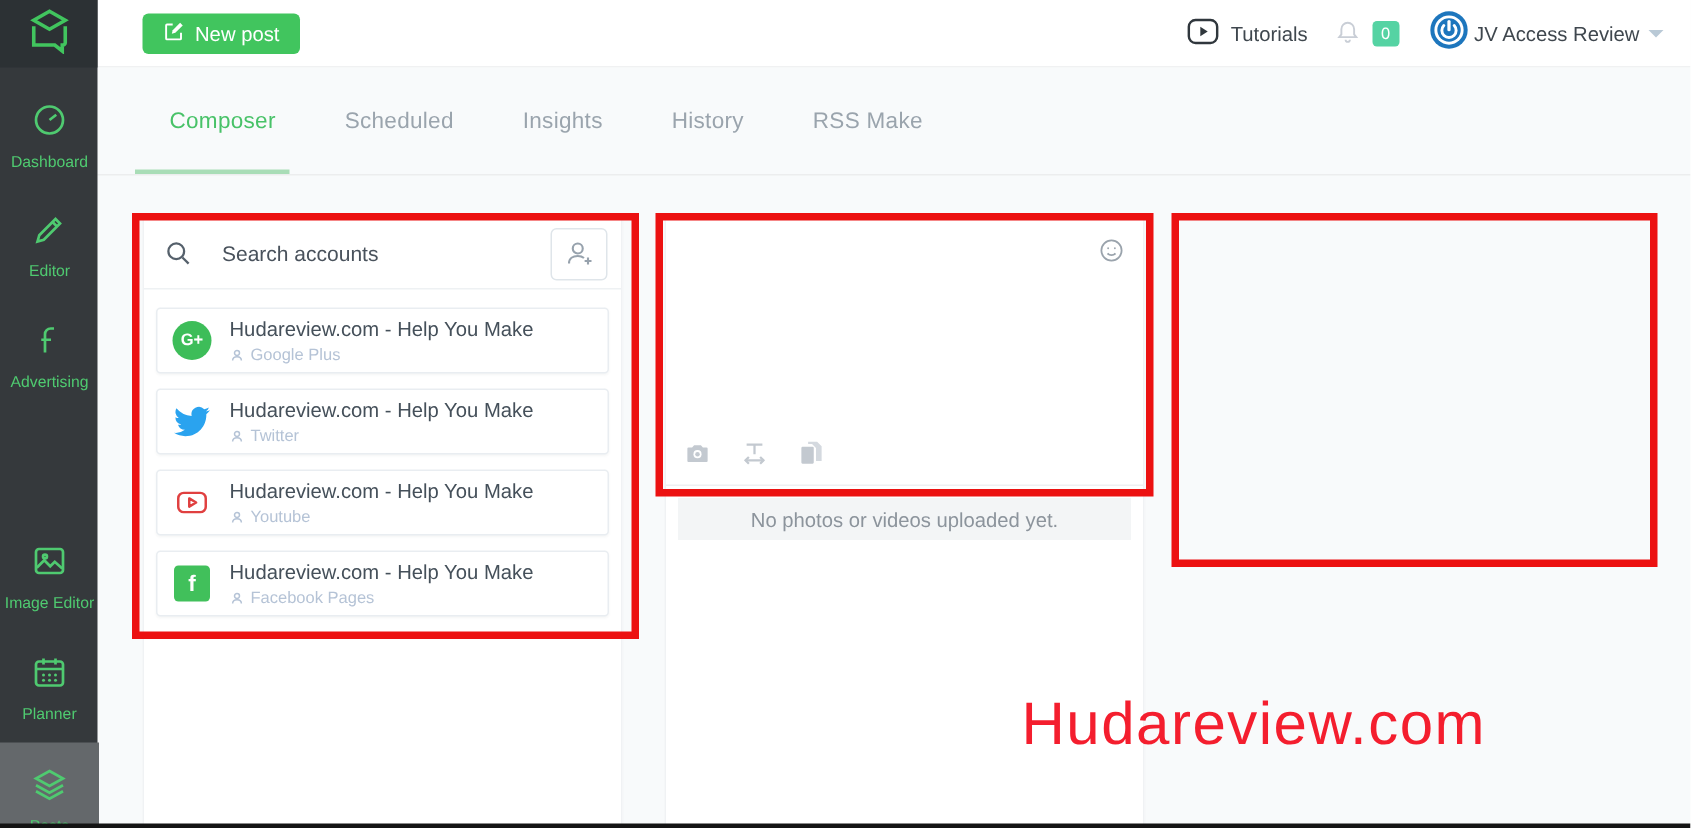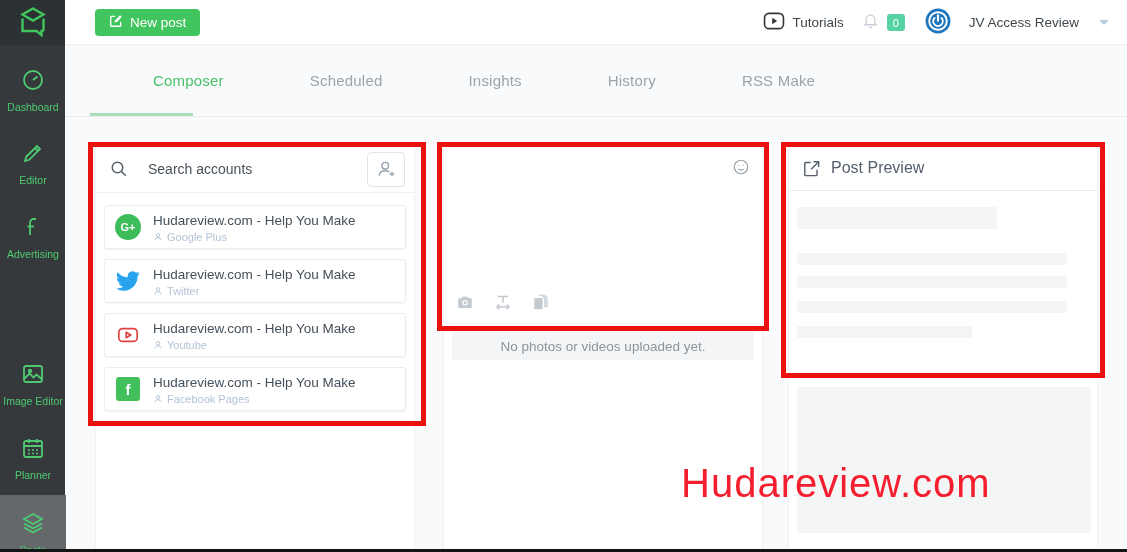--- a/index.html
+++ b/index.html
@@ -19,31 +19,31 @@
   .topbar { position:absolute; left:65px; top:0; width:1062px; height:45px; background:#fff;
             border-bottom:1px solid #f0f1f2; display:flex; align-items:center; z-index:4; }
   .new-post-btn { margin-left:30px; height:27px; background:#41c55e; border:none; border-radius:4px;
                   color:#fff; font-size:13.5px; display:flex; align-items:center; gap:7px; padding:0 14px;
                   font-family:"Liberation Sans", sans-serif; cursor:pointer; }
   .topbar-right { position:absolute; right:18px; top:0; height:45px; display:flex; align-items:center; gap:12px; }
   .tutorials { display:flex; align-items:center; gap:7px; font-size:13.5px; color:#3f474e; cursor:pointer; }
   .bell-wrap { display:flex; align-items:center; gap:8px; margin-left:6px; }
   .notif-badge { background:#55d3a3; color:#fff; font-size:11px; min-width:18px; height:17px; border-radius:3px;
                  display:flex; align-items:center; justify-content:center; padding:0 4px; cursor:pointer; }
-  .user-wrap { display:flex; align-items:center; gap:18px; margin-left:8px; cursor:pointer; }
+  .user-wrap { display:flex; align-items:center; gap:4px; margin-left:8px; cursor:pointer; }
   .user-name { font-size:13.5px; color:#3f474e; }
   .caret-down { width:0; height:0; border-left:5px solid transparent; border-right:5px solid transparent;
                 border-top:5px solid #b9c9d6; margin-left:2px; }
 
   
   .main { position:absolute; left:65px; top:45px; width:1062px; height:507px; background:#f8fafb; }
 
   
   .tabs { position:absolute; left:48px; top:0; height:70px; display:flex; align-items:center; gap:46px; }
-  .tab { font-size:15px; color:#9aa4ad; cursor:pointer; letter-spacing:.2px;margin-left:40px; }
+  .tab { font-size:15px; color:#9aa4ad; cursor:pointer; letter-spacing:.2px; }
   .tab.active { color:#48c268; }
   .tab-underline { position:absolute; left:25px; top:68px; width:103px; height:3px; background:#a9ddb7; }
   .tabs-divider { position:absolute; left:0; top:71px; width:1062px; height:1px; background:#ecedee; }
 
   
   .card { position:absolute; background:#fff; border:1px solid #f0f2f4; box-shadow:0 1px 2px rgba(40,50,60,.03); }
   .left-card  { left:30px;  top:100px; width:320px; height:406px; }
   .mid-card   { left:378px; top:100px; width:320px; height:406px; }
   .right-card { left:723px; top:100px; width:310px; height:406px; }
 
@@ -355,36 +355,20 @@
           </svg>
           <svg viewBox="0 0 24 24">
             <path fill="#d4d9df" d="M9 2h8l4 4v13h-5V7.5L12.5 4H9z"></path>
             <rect x="3" y="6.5" width="11" height="15" rx="1" fill="#c3c9d0"></rect>
           </svg>
         </div>
       </div>
       <div class="no-media-bar">No photos or videos uploaded yet.</div>
     </section>
 
-    <section class="card right-card">
-      <div class="preview-header">
-        <svg width="19" height="19" viewBox="0 0 24 24" fill="none" stroke="#55606c" stroke-width="1.8">
-          <path d="M19 13.5V20a1 1 0 01-1 1H4.5a1 1 0 01-1-1V5.5a1 1 0 011-1H11"></path>
-          <path d="M14.5 3.5H21V10"></path>
-            <path d="M11.5 13L20.5 4"></path>
-        </svg>
-        <span class="preview-title">Post Preview</span>
-      </div>
-      <div class="pbar pbar1"></div>
-      <div class="pbar pbar2"></div>
-      <div class="pbar pbar3"></div>
-      <div class="pbar pbar4"></div>
-      <div class="pbar pbar5"></div>
-      <div class="preview-image-block"></div>
-    </section>
 
     <div class="anno anno-left"></div>
     <div class="anno anno-mid"></div>
     <div class="anno anno-right"></div>
 
     <div class="watermark">Hudareview.com</div>
   </main>
 
   <div class="bottom-bar"></div>
 </div>

